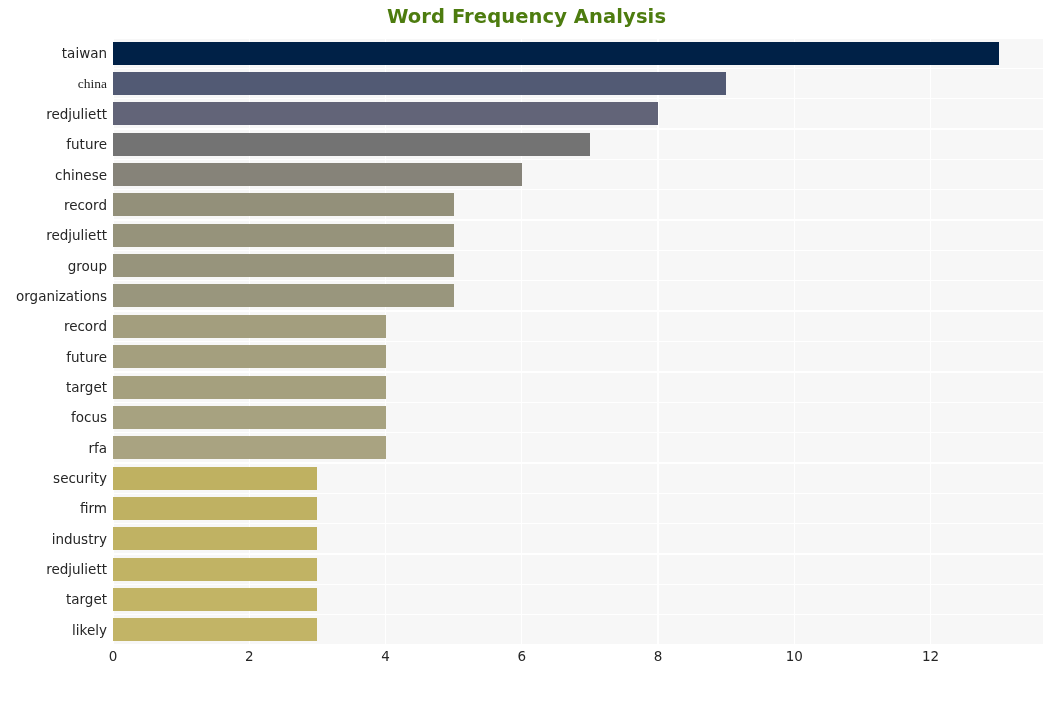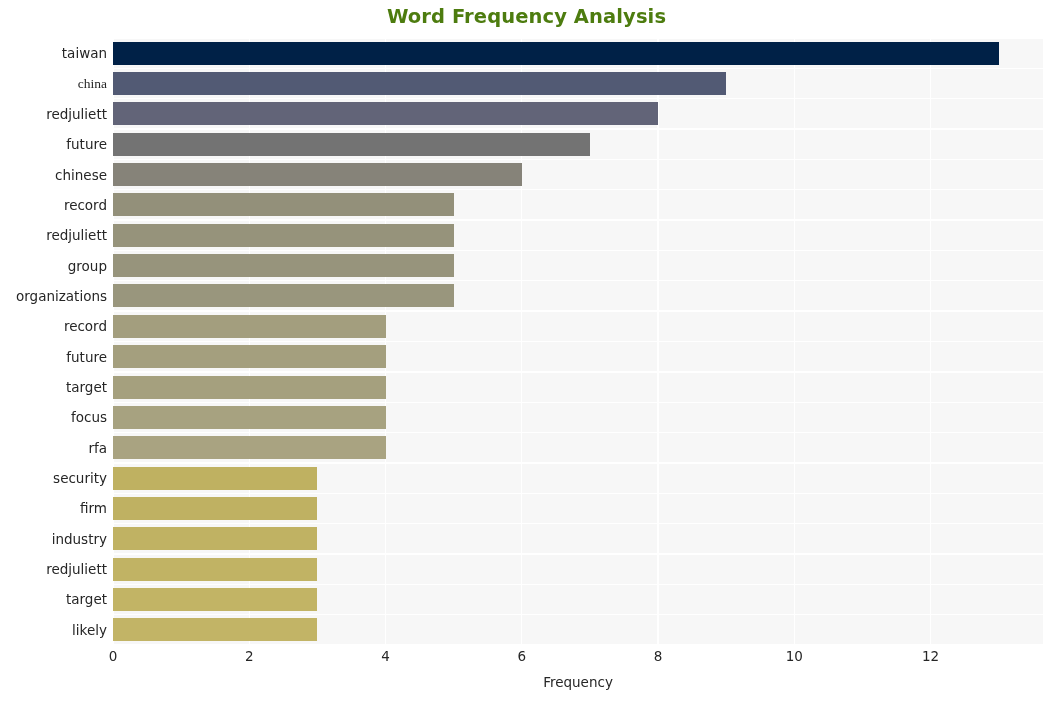--- a/index.html
+++ b/index.html
@@ -194,15 +194,14 @@
   <div id="xtick-area">
       <div class="xtick" style="left: 0px;">0</div>
       <div class="xtick" style="left: 136.264px;">2</div>
       <div class="xtick" style="left: 272.527px;">4</div>
       <div class="xtick" style="left: 408.791px;">6</div>
       <div class="xtick" style="left: 545.055px;">8</div>
       <div class="xtick" style="left: 681.319px;">10</div>
       <div class="xtick" style="left: 817.582px;">12</div>
     </div>
 
-  <div id="xaxis-label">Frequency</div>
 
 </div>
 
 </body></html>

